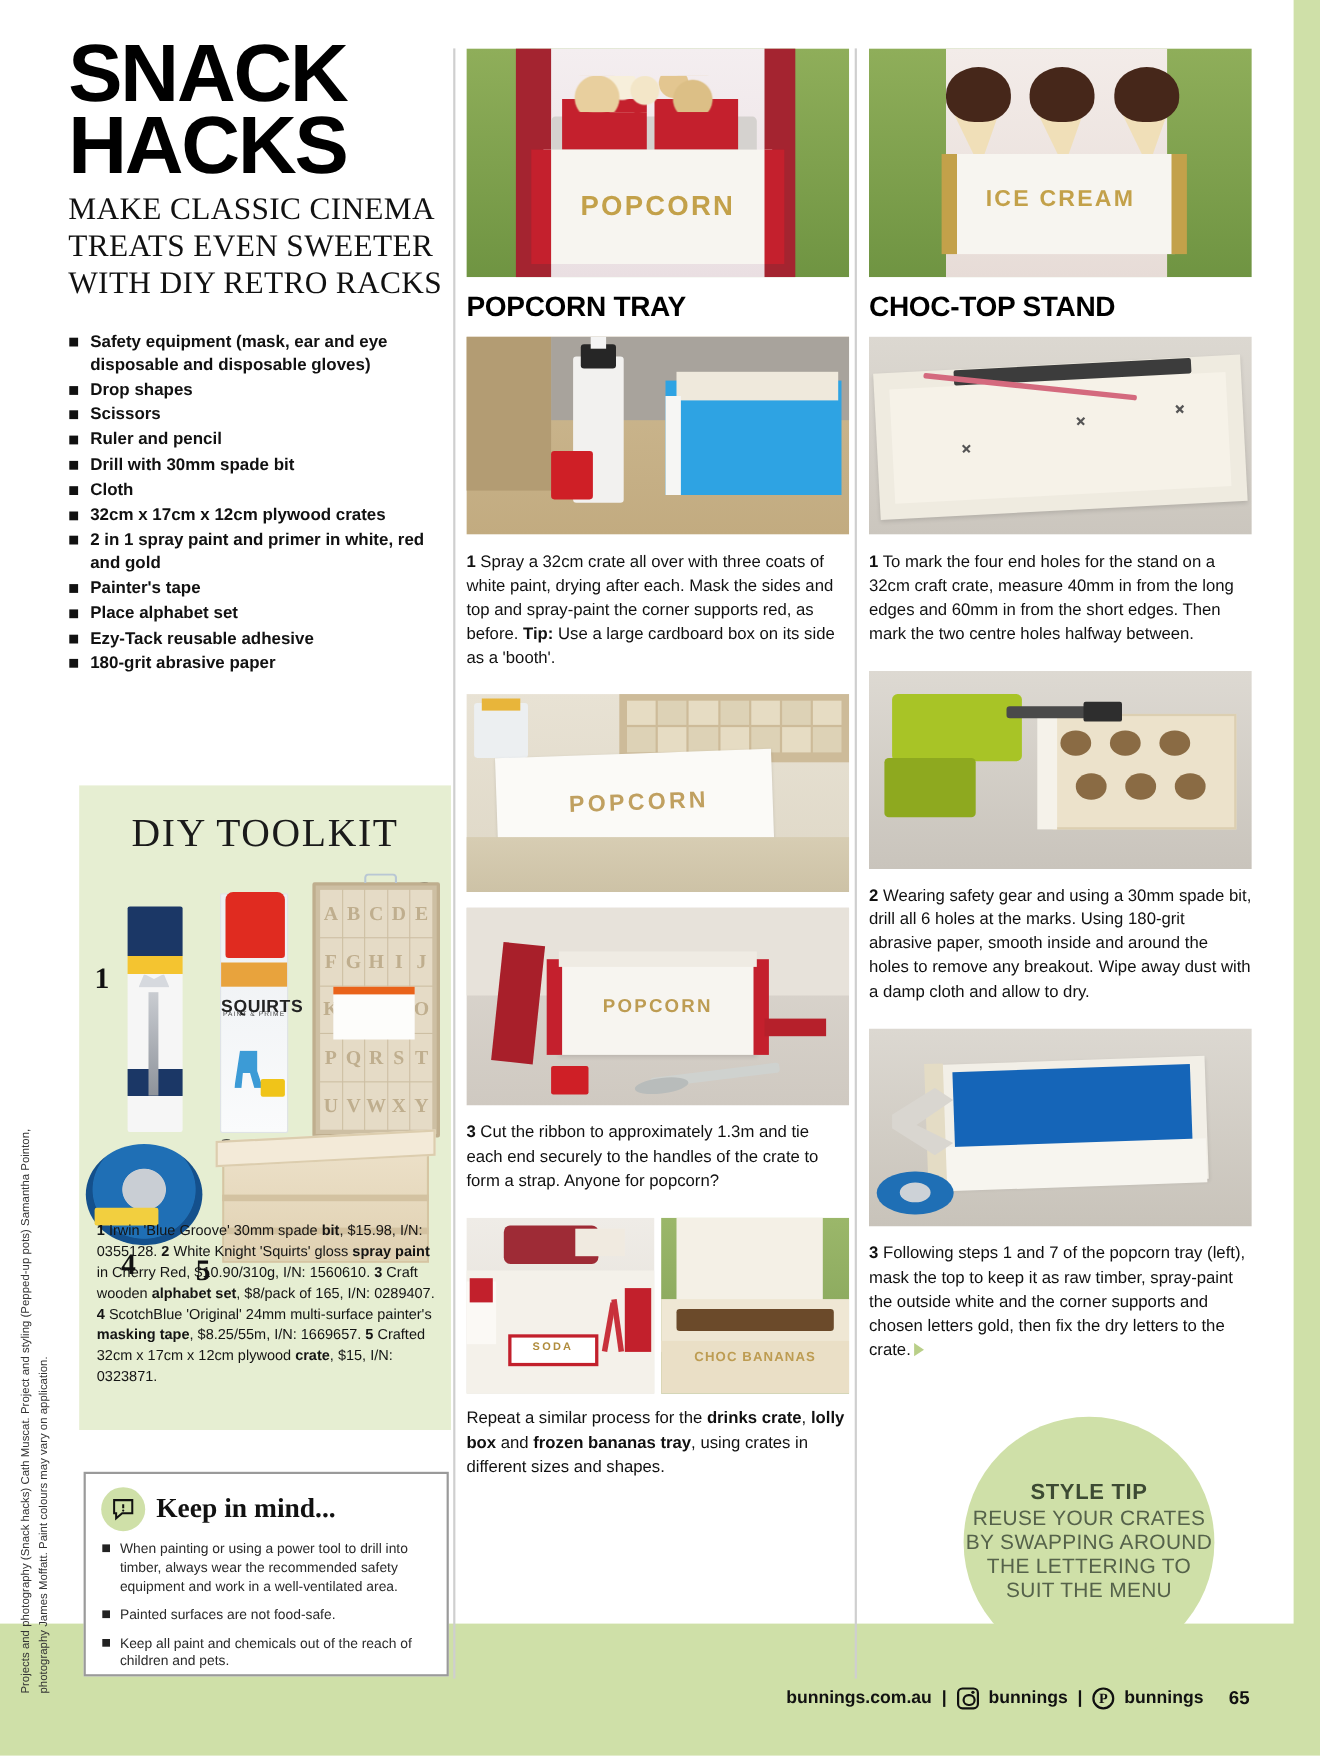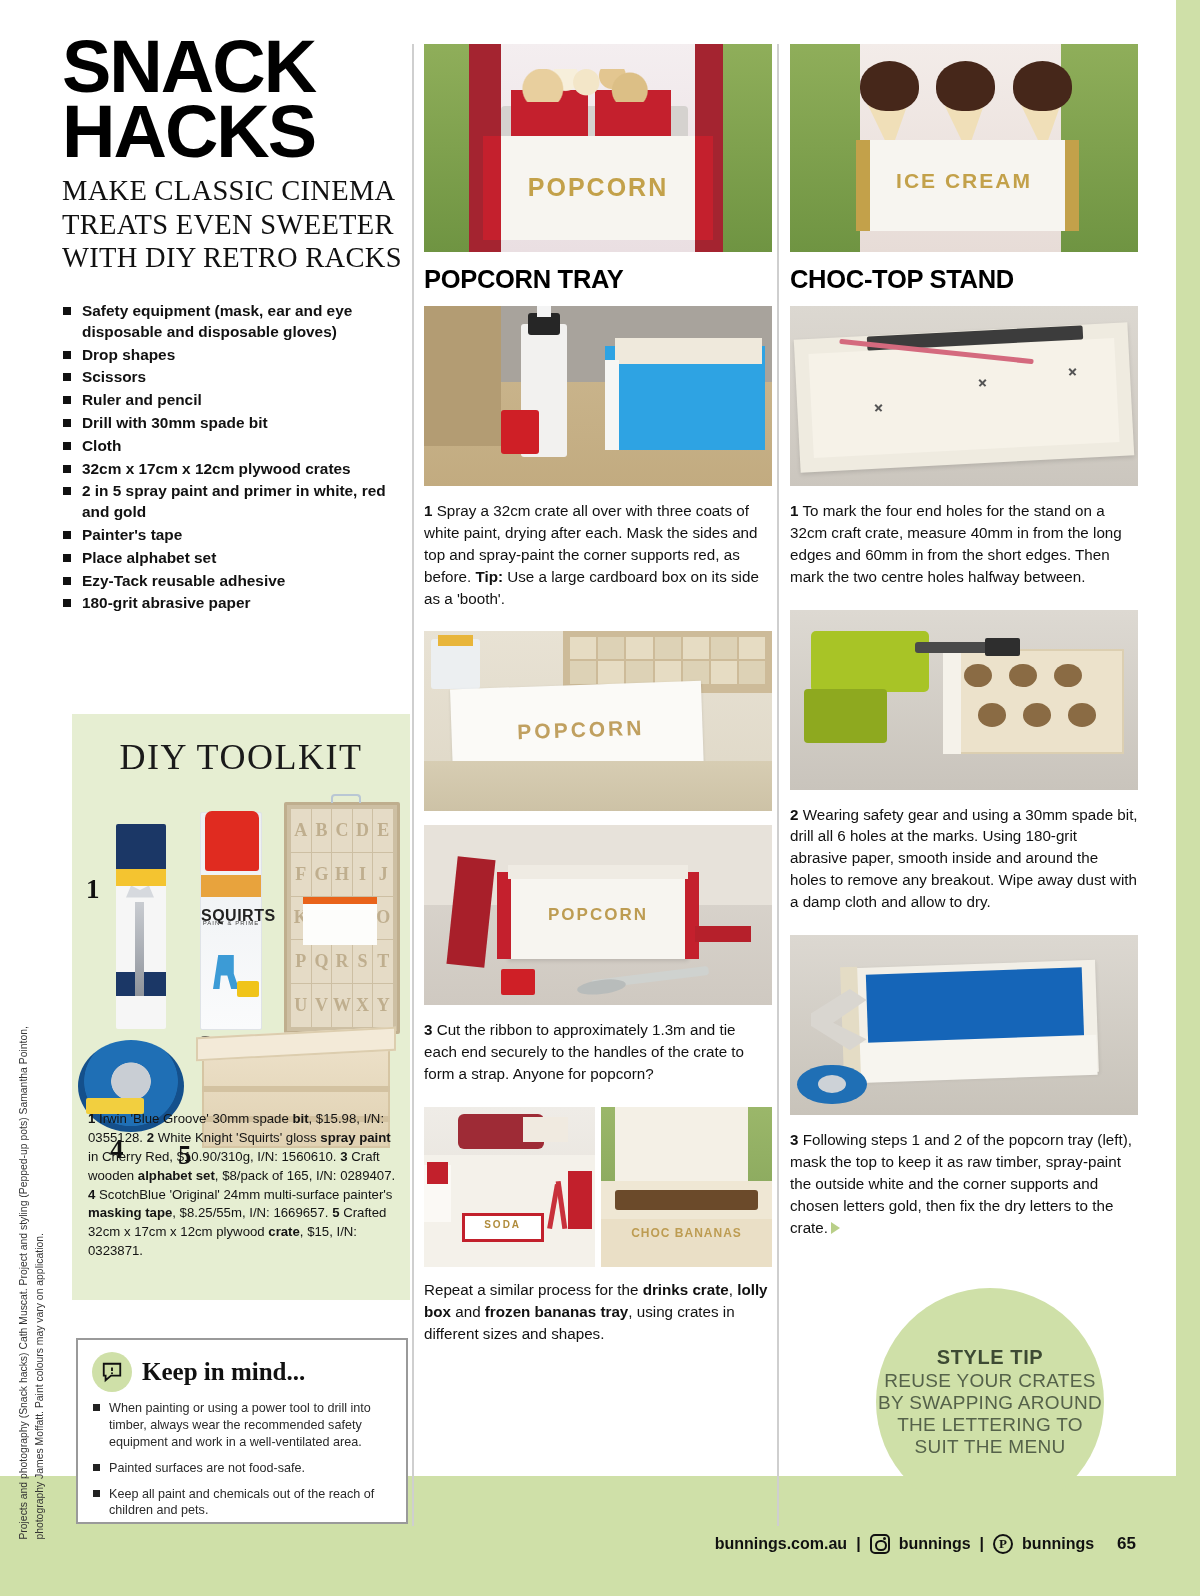--- a/index.html
+++ b/index.html
@@ -214,21 +214,21 @@
     </h1>
     <p class="subtitle">MAKE CLASSIC CINEMA TREATS EVEN SWEETER WITH DIY RETRO RACKS</p>
     <ul class="materials">
       <li>Safety equipment (mask, ear and eye disposable and disposable gloves)</li>
       <li>Drop shapes</li>
       <li>Scissors</li>
       <li>Ruler and pencil</li>
       <li>Drill with 30mm spade bit</li>
       <li>Cloth</li>
       <li>32cm x 17cm x 12cm plywood crates</li>
-      <li>2 in 5 spray paint and primer in white, red and gold</li>
+      <li>2 in 1 spray paint and primer in white, red and gold</li>
       <li>Painter's tape</li>
       <li>Place alphabet set</li>
       <li>Ezy-Tack reusable adhesive</li>
       <li>180-grit abrasive paper</li>
     </ul>
   </div>
 
   <div class="toolkit">
     <h2>DIY TOOLKIT</h2>
 
@@ -478,21 +478,21 @@
     <div class="step-photo">
       <div class="ph" style="background:linear-gradient(#dcd8d1,#c8c3ba);"></div>
       <div style="position:absolute;left:18%;top:16%;width:70%;height:62%;background:#f2efe7;transform:rotate(-2deg);box-shadow:0 2px 4px rgba(0,0,0,.12);"></div>
       <div style="position:absolute;left:22%;top:20%;width:62%;height:40%;background:#1565b8;transform:rotate(-2deg);"></div>
       <div style="position:absolute;left:18%;top:58%;width:70%;height:22%;background:#f7f5ef;transform:rotate(-2deg);"></div>
       <div style="position:absolute;left:15%;top:18%;width:5%;height:60%;background:#e4dcc5;transform:rotate(-2deg);"></div>
       <div style="position:absolute;left:6%;top:30%;width:16%;height:34%;background:#d9d6d0;clip-path:polygon(0 40%,70% 0,100% 18%,40% 55%,100% 82%,70% 100%,0 60%);"></div>
       <div style="position:absolute;left:2%;top:72%;width:20%;height:22%;background:#1f6fb5;border-radius:50%;"></div>
       <div style="position:absolute;left:8%;top:78%;width:8%;height:10%;background:#cdd2d7;border-radius:50%;"></div>
     </div>
-    <p class="step-text"><span class="n">3</span> <span>Following steps 1 and 2 of the popcorn tray (left), mask the top to keep it as raw timber, spray-paint the outside white and the corner supports and chosen letters gold, then fix the dry letters to the crate.</span><span class="arrow-tri"></span></p>
+    <p class="step-text"><span class="n">3</span> <span>Following steps 1 and 7 of the popcorn tray (left), mask the top to keep it as raw timber, spray-paint the outside white and the corner supports and chosen letters gold, then fix the dry letters to the crate.</span><span class="arrow-tri"></span></p>
   </div>
 
   <div class="styletip">
     <div class="st-h">STYLE TIP</div>
     <div class="st-b">REUSE YOUR CRATES BY SWAPPING AROUND THE LETTERING TO SUIT THE MENU</div>
   </div>
 
   <div class="footer">
     <span>bunnings.com.au</span>
     <span>|</span>

